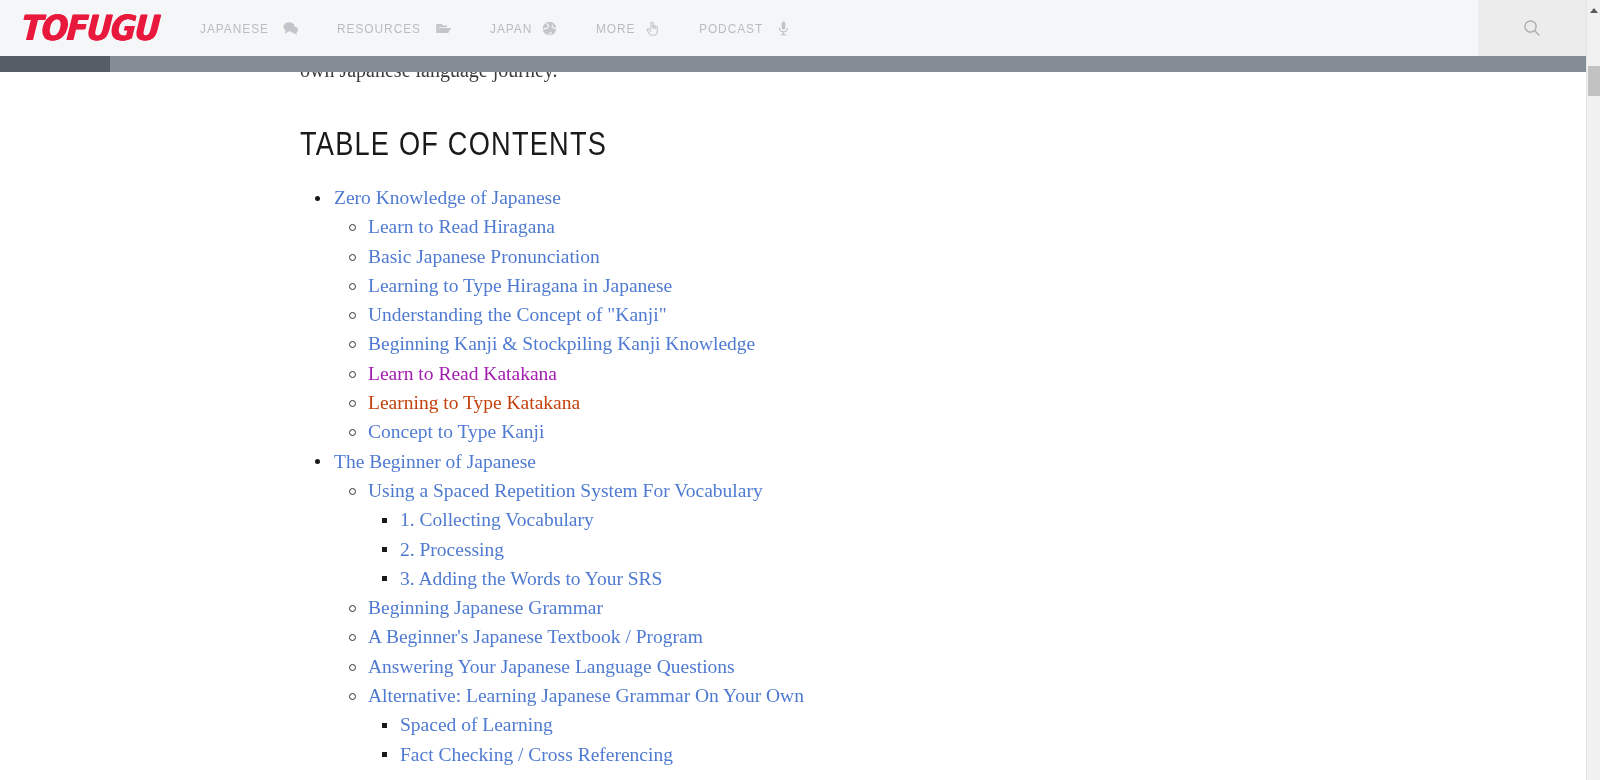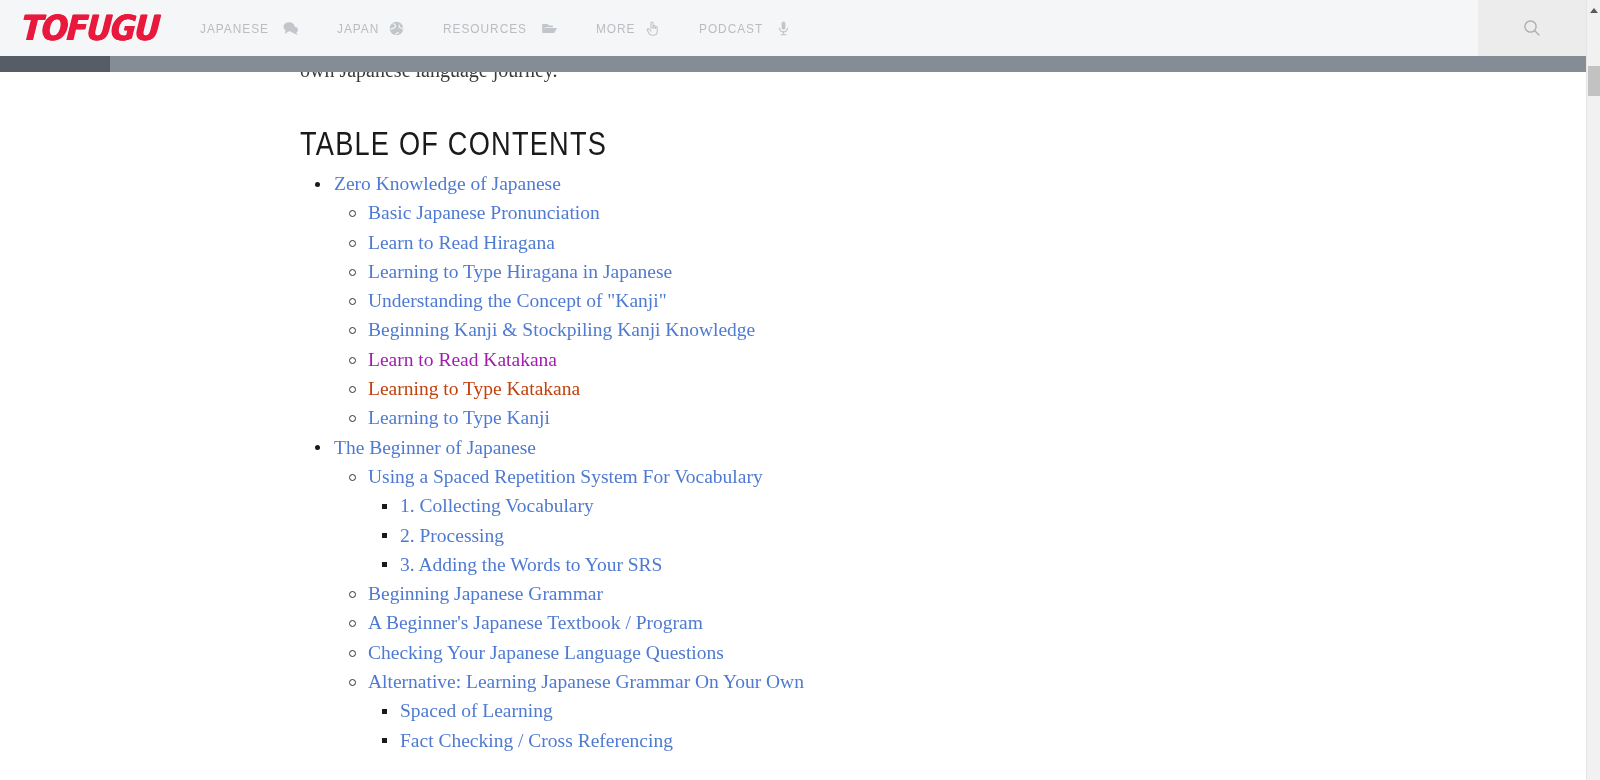--- a/index.html
+++ b/index.html
@@ -146,21 +146,21 @@
     transform: scaleX(0.80);
     transform-origin: left center;
     white-space: nowrap;
   }
 
   ul.toc {
     list-style: none;
     margin: 0;
     padding: 0;
   }
-  ul.toc.level-1 { margin-top: 6px; padding-left: 34px; }
+  ul.toc.level-1 { margin-top: 20px; padding-left: 34px; }
   ul.toc.level-2 { padding-left: 34px; margin-top: 0; }
   ul.toc.level-3 { padding-left: 32px; margin-top: 0; }
 
   li.toc-item {
     position: relative;
     font-family: "Liberation Serif", serif;
     font-size: 19.5px;
     line-height: 29.3px;
     margin: 0 0 0 0;
     padding: 0;
@@ -251,42 +251,42 @@
 
     <h2 class="toc-heading">TABLE OF CONTENTS</h2>
 
     <ul class="toc level-1">
 
       <li class="toc-item lvl1">
         <a class="toc-link" href="#" style="color: rgb(79, 122, 209);">Zero Knowledge of Japanese</a>
       </li>
       <ul class="toc level-2">
         <li class="toc-item lvl2">
+          <a class="toc-link" href="#" style="color: rgb(79, 122, 209);">Learn to Read Hiragana</a>
+        </li>
+        <li class="toc-item lvl2">
           <a class="toc-link" href="#" style="color: rgb(79, 122, 209);">Basic Japanese Pronunciation</a>
         </li>
         <li class="toc-item lvl2">
-          <a class="toc-link" href="#" style="color: rgb(79, 122, 209);">Learn to Read Hiragana</a>
-        </li>
-        <li class="toc-item lvl2">
           <a class="toc-link" href="#" style="color: rgb(79, 122, 209);">Learning to Type Hiragana in Japanese</a>
         </li>
         <li class="toc-item lvl2">
           <a class="toc-link" href="#" style="color: rgb(79, 122, 209);">Understanding the Concept of "Kanji"</a>
         </li>
         <li class="toc-item lvl2">
           <a class="toc-link" href="#" style="color: rgb(79, 122, 209);">Beginning Kanji &amp; Stockpiling Kanji Knowledge</a>
         </li>
         <li class="toc-item lvl2">
           <a class="toc-link" href="#" style="color: #a21caf;">Learn to Read Katakana</a>
         </li>
         <li class="toc-item lvl2">
           <a class="toc-link" href="#" style="color: #c2410c;">Learning to Type Katakana</a>
         </li>
         <li class="toc-item lvl2">
-          <a class="toc-link" href="#" style="color: rgb(79, 122, 209);">Learning to Type Kanji</a>
+          <a class="toc-link" href="#" style="color: rgb(79, 122, 209);">Concept to Type Kanji</a>
         </li>
       </ul>
 
       <li class="toc-item lvl1">
         <a class="toc-link" href="#" style="color: rgb(79, 122, 209);">The Beginner of Japanese</a>
       </li>
       <ul class="toc level-2">
         <li class="toc-item lvl2">
           <a class="toc-link" href="#" style="color: rgb(79, 122, 209);">Using a Spaced Repetition System For Vocabulary</a>
         </li>
@@ -301,21 +301,21 @@
             <a class="toc-link" href="#" style="color: rgb(79, 122, 209);">3. Adding the Words to Your SRS</a>
           </li>
         </ul>
         <li class="toc-item lvl2">
           <a class="toc-link" href="#" style="color: rgb(79, 122, 209);">Beginning Japanese Grammar</a>
         </li>
         <li class="toc-item lvl2">
           <a class="toc-link" href="#" style="color: rgb(79, 122, 209);">A Beginner's Japanese Textbook / Program</a>
         </li>
         <li class="toc-item lvl2">
-          <a class="toc-link" href="#" style="color: rgb(79, 122, 209);">Checking Your Japanese Language Questions</a>
+          <a class="toc-link" href="#" style="color: rgb(79, 122, 209);">Answering Your Japanese Language Questions</a>
         </li>
         <li class="toc-item lvl2">
           <a class="toc-link" href="#" style="color: rgb(79, 122, 209);">Alternative: Learning Japanese Grammar On Your Own</a>
         </li>
         <ul class="toc level-3">
           <li class="toc-item lvl3">
             <a class="toc-link" href="#" style="color: rgb(79, 122, 209);">Spaced of Learning</a>
           </li>
           <li class="toc-item lvl3">
             <a class="toc-link" href="#" style="color: rgb(79, 122, 209);">Fact Checking / Cross Referencing</a>
@@ -343,37 +343,37 @@
             <ellipse cx="8.3" cy="8" rx="6.6" ry="5.3"></ellipse>
             <path d="M4.6 11.6 L3.2 16.2 L8.4 13.2 Z"></path>
             <ellipse cx="14.2" cy="11.6" rx="4.6" ry="3.7"></ellipse>
             <path d="M16.6 14.2 L18 17.6 L13.6 15.6 Z"></path>
           </svg>
         </span>
       </div>
 
 
       <div class="nav-item">
+        <span class="nav-label">RESOURCES</span>
+        <span class="nav-icon">
+          <svg width="17" height="17" viewBox="0 0 20 20" fill="currentColor">
+            <path d="M1.4 4.6 h6.4 l1.5 2.0 h4.6 v1.9 h-9.1 L2.6 14.8 H1.4 Z"></path>
+            <path d="M4.9 9.3 h14 l-3.4 5.9 H1.5 Z"></path>
+          </svg>
+        </span>
+      </div>
+
+      <div class="nav-item">
         <span class="nav-label">JAPAN</span>
         <span class="nav-icon">
           <svg width="17" height="17" viewBox="0 0 20 20">
             <circle cx="10" cy="10" r="8" fill="currentColor"></circle>
             <path d="M6.2 4.2 C8.6 5.2 9.6 7 8.2 8.6 C6.8 10.2 4.2 9.4 3.0 11.2" fill="none" stroke="#f5f6f7" stroke-width="1.4"></path>
             <path d="M13.6 5.6 C12.4 7.6 13.4 9.4 15.4 9.2 C16.6 9.1 17.4 9.8 17.6 11" fill="none" stroke="#f5f6f7" stroke-width="1.4"></path>
             <path d="M9 17.6 C9.6 15.2 11.4 14.6 12.8 15.6" fill="none" stroke="#f5f6f7" stroke-width="1.3"></path>
-          </svg>
-        </span>
-      </div>
-
-      <div class="nav-item">
-        <span class="nav-label">RESOURCES</span>
-        <span class="nav-icon">
-          <svg width="17" height="17" viewBox="0 0 20 20" fill="currentColor">
-            <path d="M1.4 4.6 h6.4 l1.5 2.0 h4.6 v1.9 h-9.1 L2.6 14.8 H1.4 Z"></path>
-            <path d="M4.9 9.3 h14 l-3.4 5.9 H1.5 Z"></path>
           </svg>
         </span>
       </div>
 
       <div class="nav-item">
         <span class="nav-label">MORE</span>
         <span class="nav-icon">
           <svg width="17" height="17" viewBox="0 0 20 20" fill="none" stroke="currentColor" stroke-width="1.35" stroke-linejoin="round" stroke-linecap="round">
             <path d="M8.2 10.2 V3.6 a1.3 1.3 0 0 1 2.6 0 V9.4"></path>
             <path d="M10.8 9.4 V7.6 a1.2 1.2 0 0 1 2.4 0 V10"></path>

